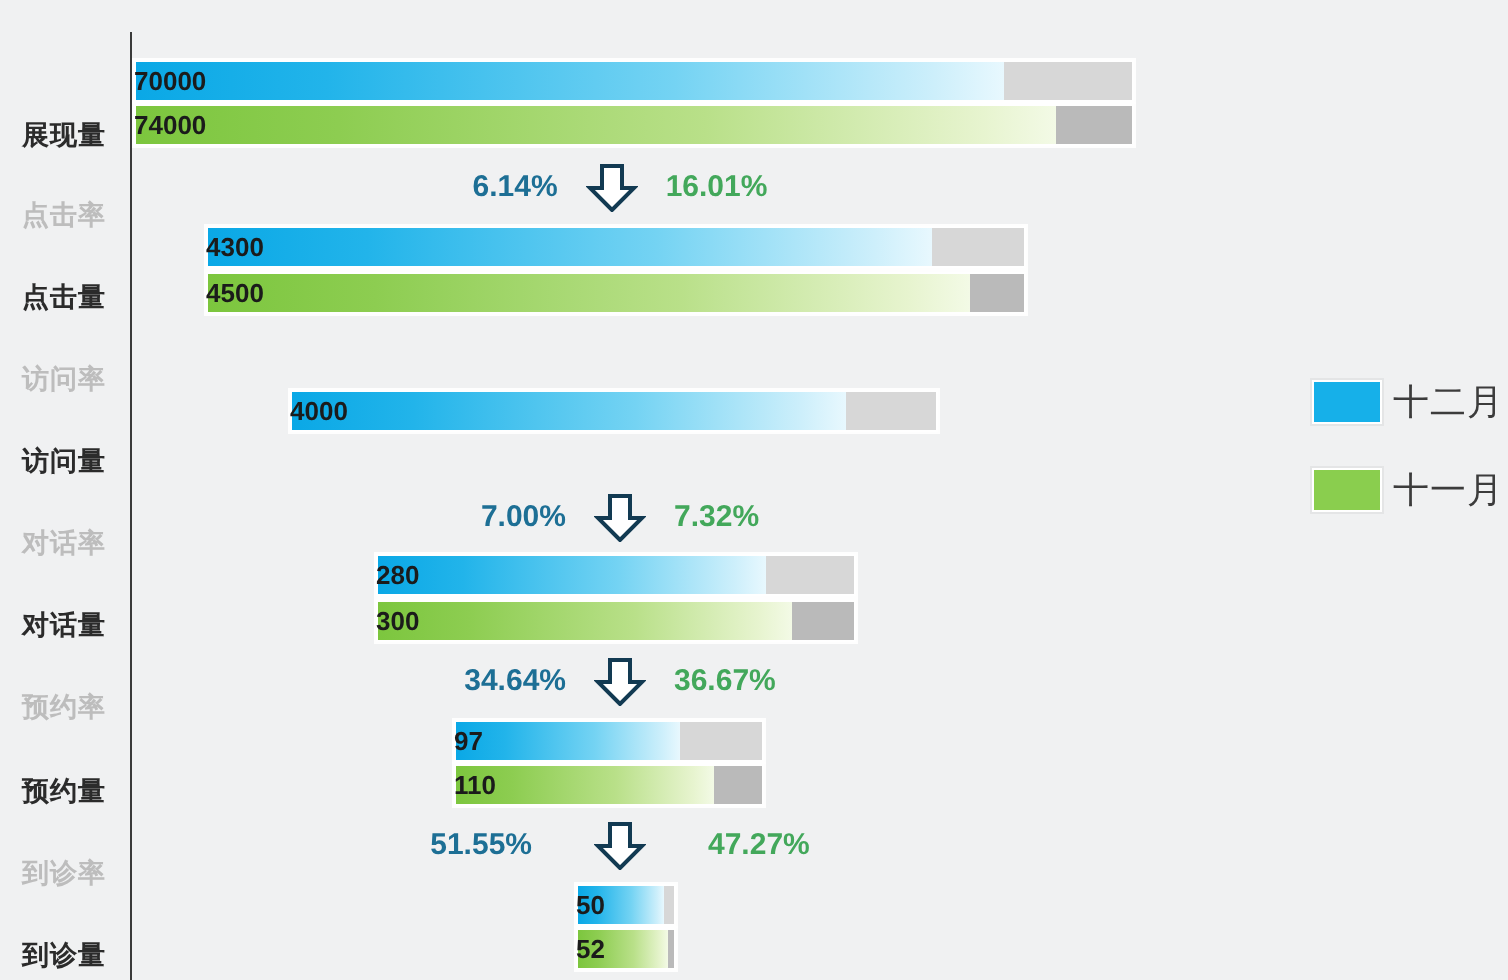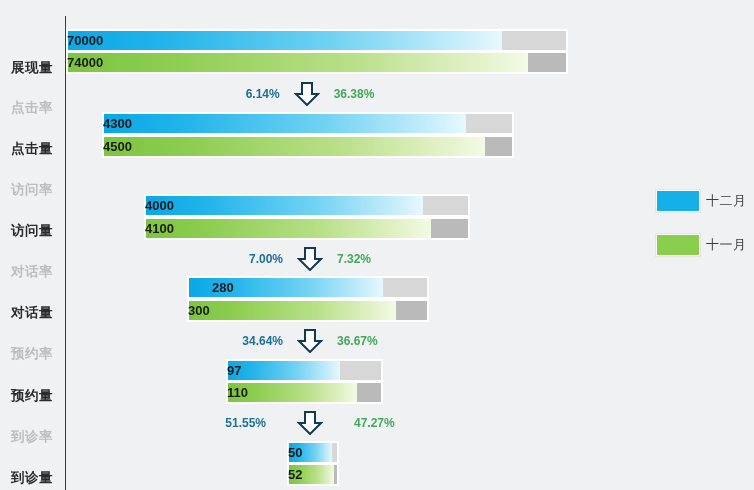--- a/index.html
+++ b/index.html
@@ -84,21 +84,21 @@
   .conv {
     position: absolute;
     height: 24px;
     line-height: 24px;
     display: flex;
     align-items: center;
     justify-content: center;
     gap: 14px;
   }
   .conv .pct {
-    font-size: 12px;
+    font-size: 15px;
     font-weight: bold;
     white-space: nowrap;
   }
   .conv .pct.blue { color: #1d6f95; }
   .conv .pct.green { color: #43a85b; }
   .arrow-icon { display: block; }
 
   
   #legend {
     position: absolute;
@@ -113,21 +113,21 @@
   }
   .legend-swatch {
     width: 44px; height: 22px;
     border: 1px solid #ffffff;
     box-shadow: 0 0 0 1px #e4e5e6;
   }
   .legend-swatch.blue { background: #16b0e9; }
   .legend-swatch.green { background: #8ace4e; }
   .legend-text {
     margin-left: 6px;
-    font-size: 13px;
+    font-size: 18px;
     color: #3c3c3c;
     letter-spacing: .5px;
     white-space: nowrap;
   }
 </style>
 </head>
 <body>
 
 <div id="root">
 
@@ -169,31 +169,25 @@
           <div class="bar-fill green" style="width: 381px;"></div>
         </div>
         <div class="bar-value" style="left: 0px; width: 381px;">4500</div>
       </div>
       <div class="bar-wrap" style="left: 79px; top: 195px; width: 279px;">
         <div class="bar-track blue-track" style="width: 324px;">
           <div class="bar-fill blue" style="width: 277px;"></div>
         </div>
         <div class="bar-value" style="left: 0px; width: 277px;">4000</div>
       </div>
-      <div class="bar-wrap" style="left: 79px; top: 218px; width: 324px;">
-        <div class="bar-track green-track" style="width: 324px;">
-          <div class="bar-fill green" style="width: 285px;"></div>
-        </div>
-        <div class="bar-value" style="left: 0px; width: 285px;">4100</div>
-      </div>
       <div class="bar-wrap" style="left: 122px; top: 277px; width: 240px;">
         <div class="bar-track blue-track" style="width: 240px;">
           <div class="bar-fill blue" style="width: 194px;"></div>
         </div>
-        <div class="bar-value" style="left: 0px; width: 194px; padding-left: 24px;">280</div>
+        <div class="bar-value" style="left: 0px; width: 194px;">280</div>
       </div>
       <div class="bar-wrap" style="left: 122px; top: 300px; width: 240px;">
         <div class="bar-track green-track" style="width: 240px;">
           <div class="bar-fill green" style="width: 207px;"></div>
         </div>
         <div class="bar-value" style="left: 0px; width: 207px;">300</div>
       </div>
       <div class="bar-wrap" style="left: 161px; top: 360px; width: 155px;">
         <div class="bar-track blue-track" style="width: 155px;">
           <div class="bar-fill blue" style="width: 112px;"></div>
@@ -218,21 +212,21 @@
         </div>
         <div class="bar-value" style="left: 0px; width: 45px;">52</div>
       </div>
       <div class="conv" style="top: 82px; left: 134px; width: 220px;">
         <span class="pct blue">6.14%</span>
         <span>
           <svg width="26" height="24" viewBox="0 0 26 24" class="arrow-icon">
             <path d="M8 1 L18 1 L18 12 L24 12 L13 23 L2 12 L8 12 Z" fill="#ffffff" stroke="#123a52" stroke-width="2" stroke-linejoin="miter"></path>
           </svg>
         </span>
-        <span class="pct green">36.38%</span>
+        <span class="pct green">16.01%</span>
       </div>
       <div class="conv" style="top: 247px; left: 134px; width: 220px;">
         <span class="pct blue">7.00%</span>
         <span>
           <svg width="26" height="24" viewBox="0 0 26 24" class="arrow-icon">
             <path d="M8 1 L18 1 L18 12 L24 12 L13 23 L2 12 L8 12 Z" fill="#ffffff" stroke="#123a52" stroke-width="2" stroke-linejoin="miter"></path>
           </svg>
         </span>
         <span class="pct green">7.32%</span>
       </div>

